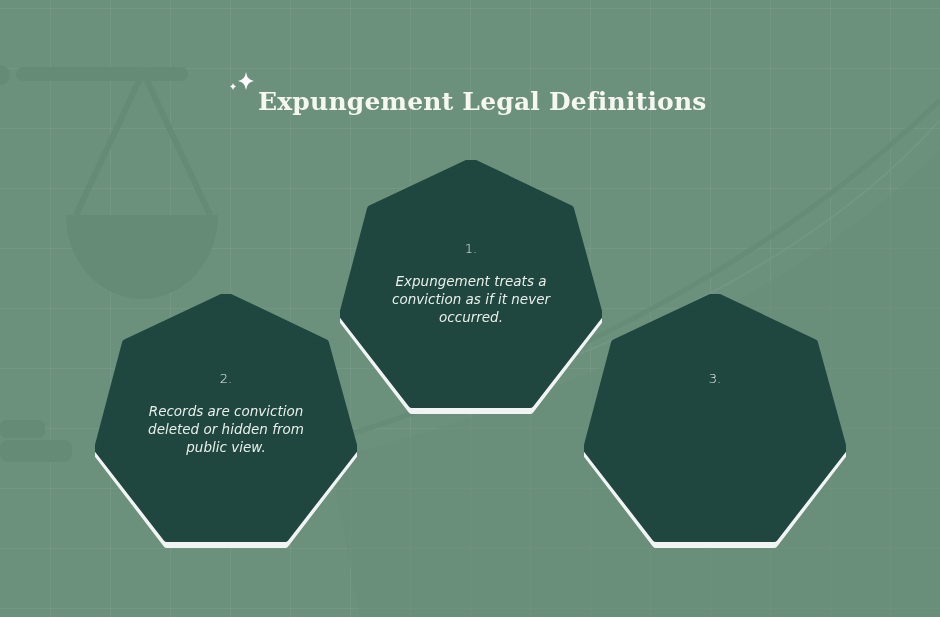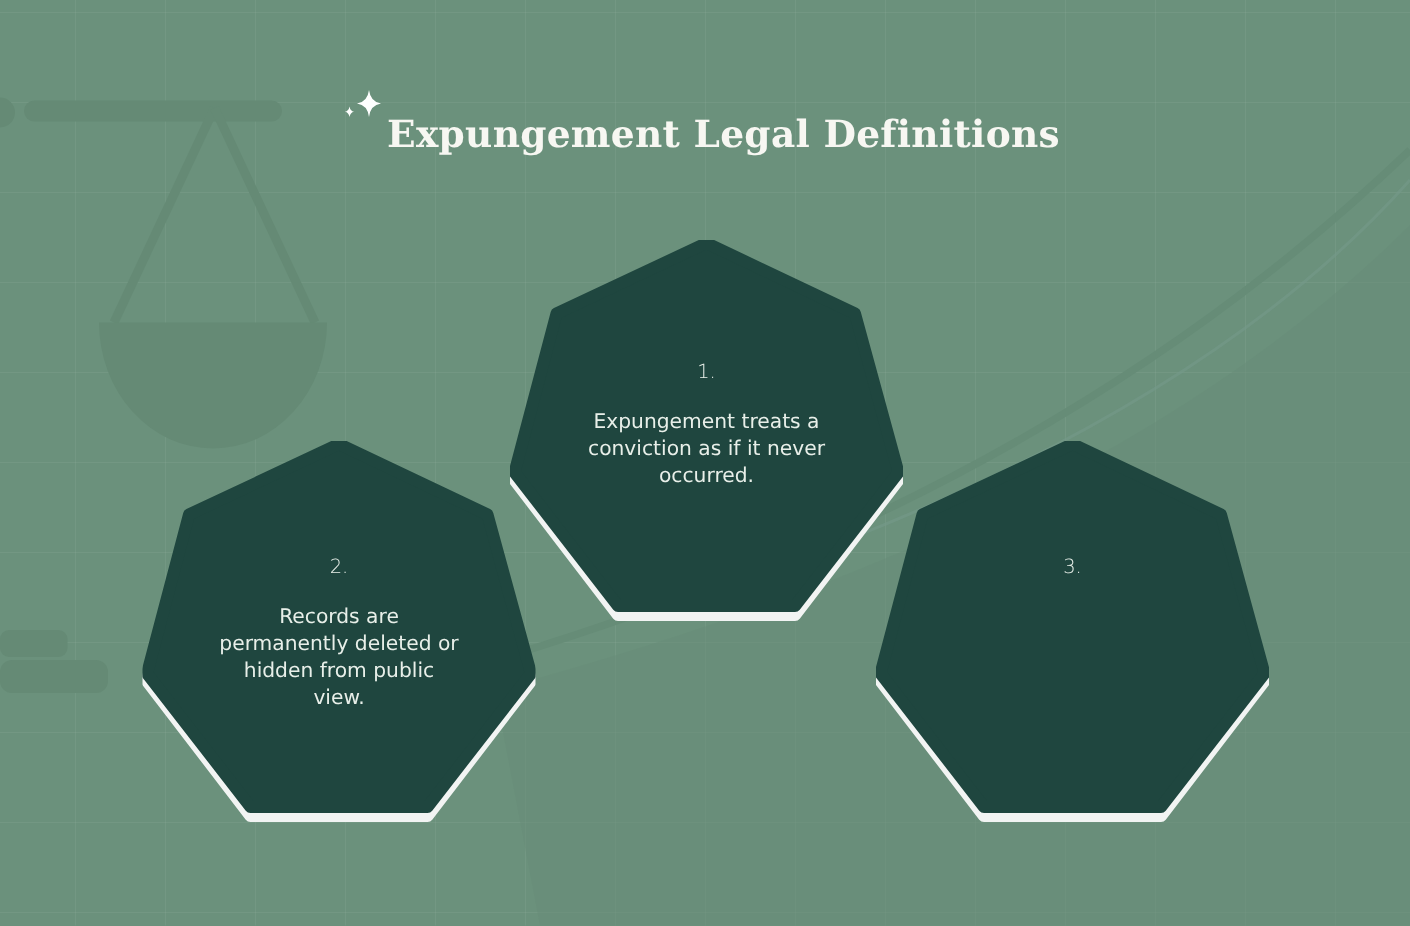--- a/index.html
+++ b/index.html
@@ -12,21 +12,21 @@
   .bg-grid {
     position: absolute; inset: 0;
     background-image:
       linear-gradient(to right, rgba(255,255,255,0.05) 1px, transparent 1px),
       linear-gradient(to bottom, rgba(255,255,255,0.05) 1px, transparent 1px);
     background-size: 60px 60px;
     background-position: 50px 8px;
   }
   .bg-deco { position: absolute; inset: 0; }
   .title-wrap {
-    position: absolute; left: 226px; top: 55px;
+    position: absolute; left: 226px; top: 67px;
     display: flex; align-items: flex-start;
   }
   .sparkle { width: 32px; height: 30px; margin-top: 2px; }
   .title {
     font-family: "DejaVu Serif", serif;
     font-weight: bold;
     font-size: 25px;
     color: #f7f7f2;
     margin-top: 20px;
     margin-left: 0px;
@@ -38,21 +38,21 @@
     width: 262px; height: 256px;
   }
   .card svg { position: absolute; left: 0; top: 0; }
   .card-content {
     position: absolute; left: 0; right: 0;
     text-align: center;
     color: #e8efe9;
     font-family: "DejaVu Sans", sans-serif;
   }
   .card-num { font-size: 13px; font-weight: 300; margin-bottom: 16px; }
-  .card-text { font-size: 13.5px; line-height: 18px; padding: 0 50px; }
+  .card-text { font-size: 13.5px; line-height: 18px; padding: 0 50px; font-style: italic; }
 </style>
 </head>
 <body>
 
 <div class="bg-grid"></div>
 
 <svg class="bg-deco" width="940" height="617" viewBox="0 0 940 617">
   <g fill="#658a75" stroke="#658a75">
 
     <rect x="16" y="67" width="172" height="14" rx="7" stroke="none"></rect>
@@ -90,21 +90,21 @@
   </div>
 </div>
 
 <div class="card" style="left:95px; top:294px;">
   <svg width="262" height="256" viewBox="0 0 262 256">
     <path d="M131 6 L230 53 L259 160 L190 250 L72 250 L3 160 L31 53 Z" fill="#f2f4f3" stroke="#f2f4f3" stroke-width="8" stroke-linejoin="round"></path>
     <path d="M131 2 L230 49 L259 155 L190 244 L72 244 L3 155 L31 49 Z" fill="#1f463f" stroke="#1f463f" stroke-width="8" stroke-linejoin="round"></path>
   </svg>
   <div class="card-content" style="top:77px;">
     <div class="card-num">2.</div>
-    <div class="card-text">Records are permanently deleted or hidden from public view.</div>
+    <div class="card-text">Records are conviction deleted or hidden from public view.</div>
   </div>
 </div>
 
 <div class="card" style="left:584px; top:294px;">
   <svg width="262" height="256" viewBox="0 0 262 256">
     <path d="M131 6 L230 53 L259 160 L190 250 L72 250 L3 160 L31 53 Z" fill="#f2f4f3" stroke="#f2f4f3" stroke-width="8" stroke-linejoin="round"></path>
     <path d="M131 2 L230 49 L259 155 L190 244 L72 244 L3 155 L31 49 Z" fill="#1f463f" stroke="#1f463f" stroke-width="8" stroke-linejoin="round"></path>
   </svg>
   <div class="card-content" style="top:77px;">
     <div class="card-num">3.</div>

